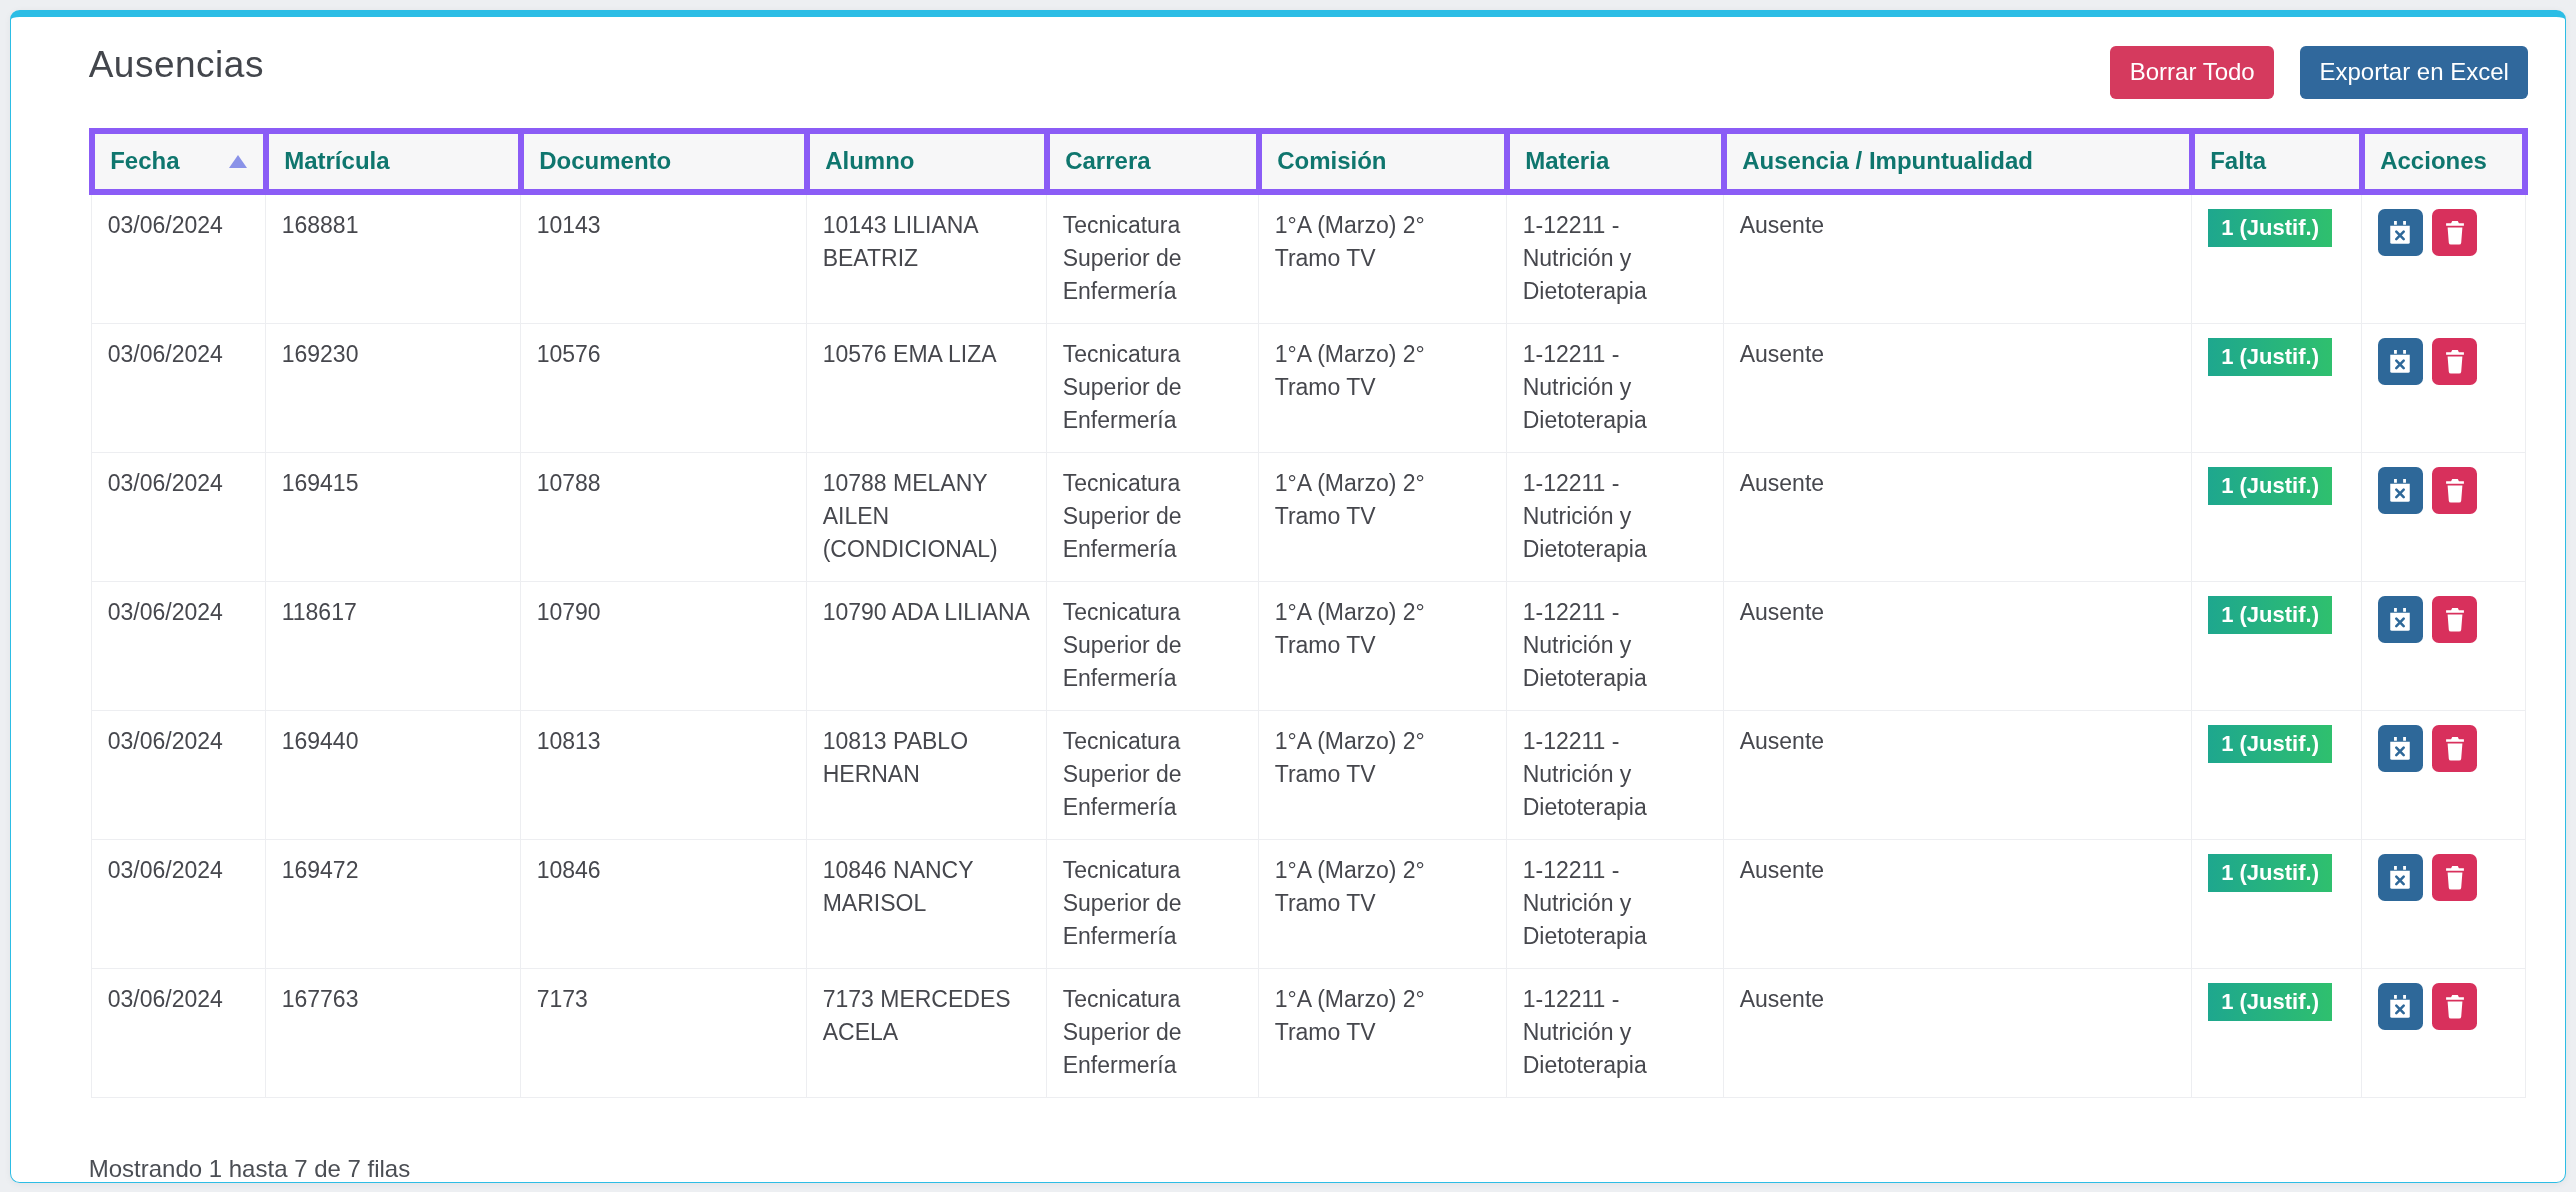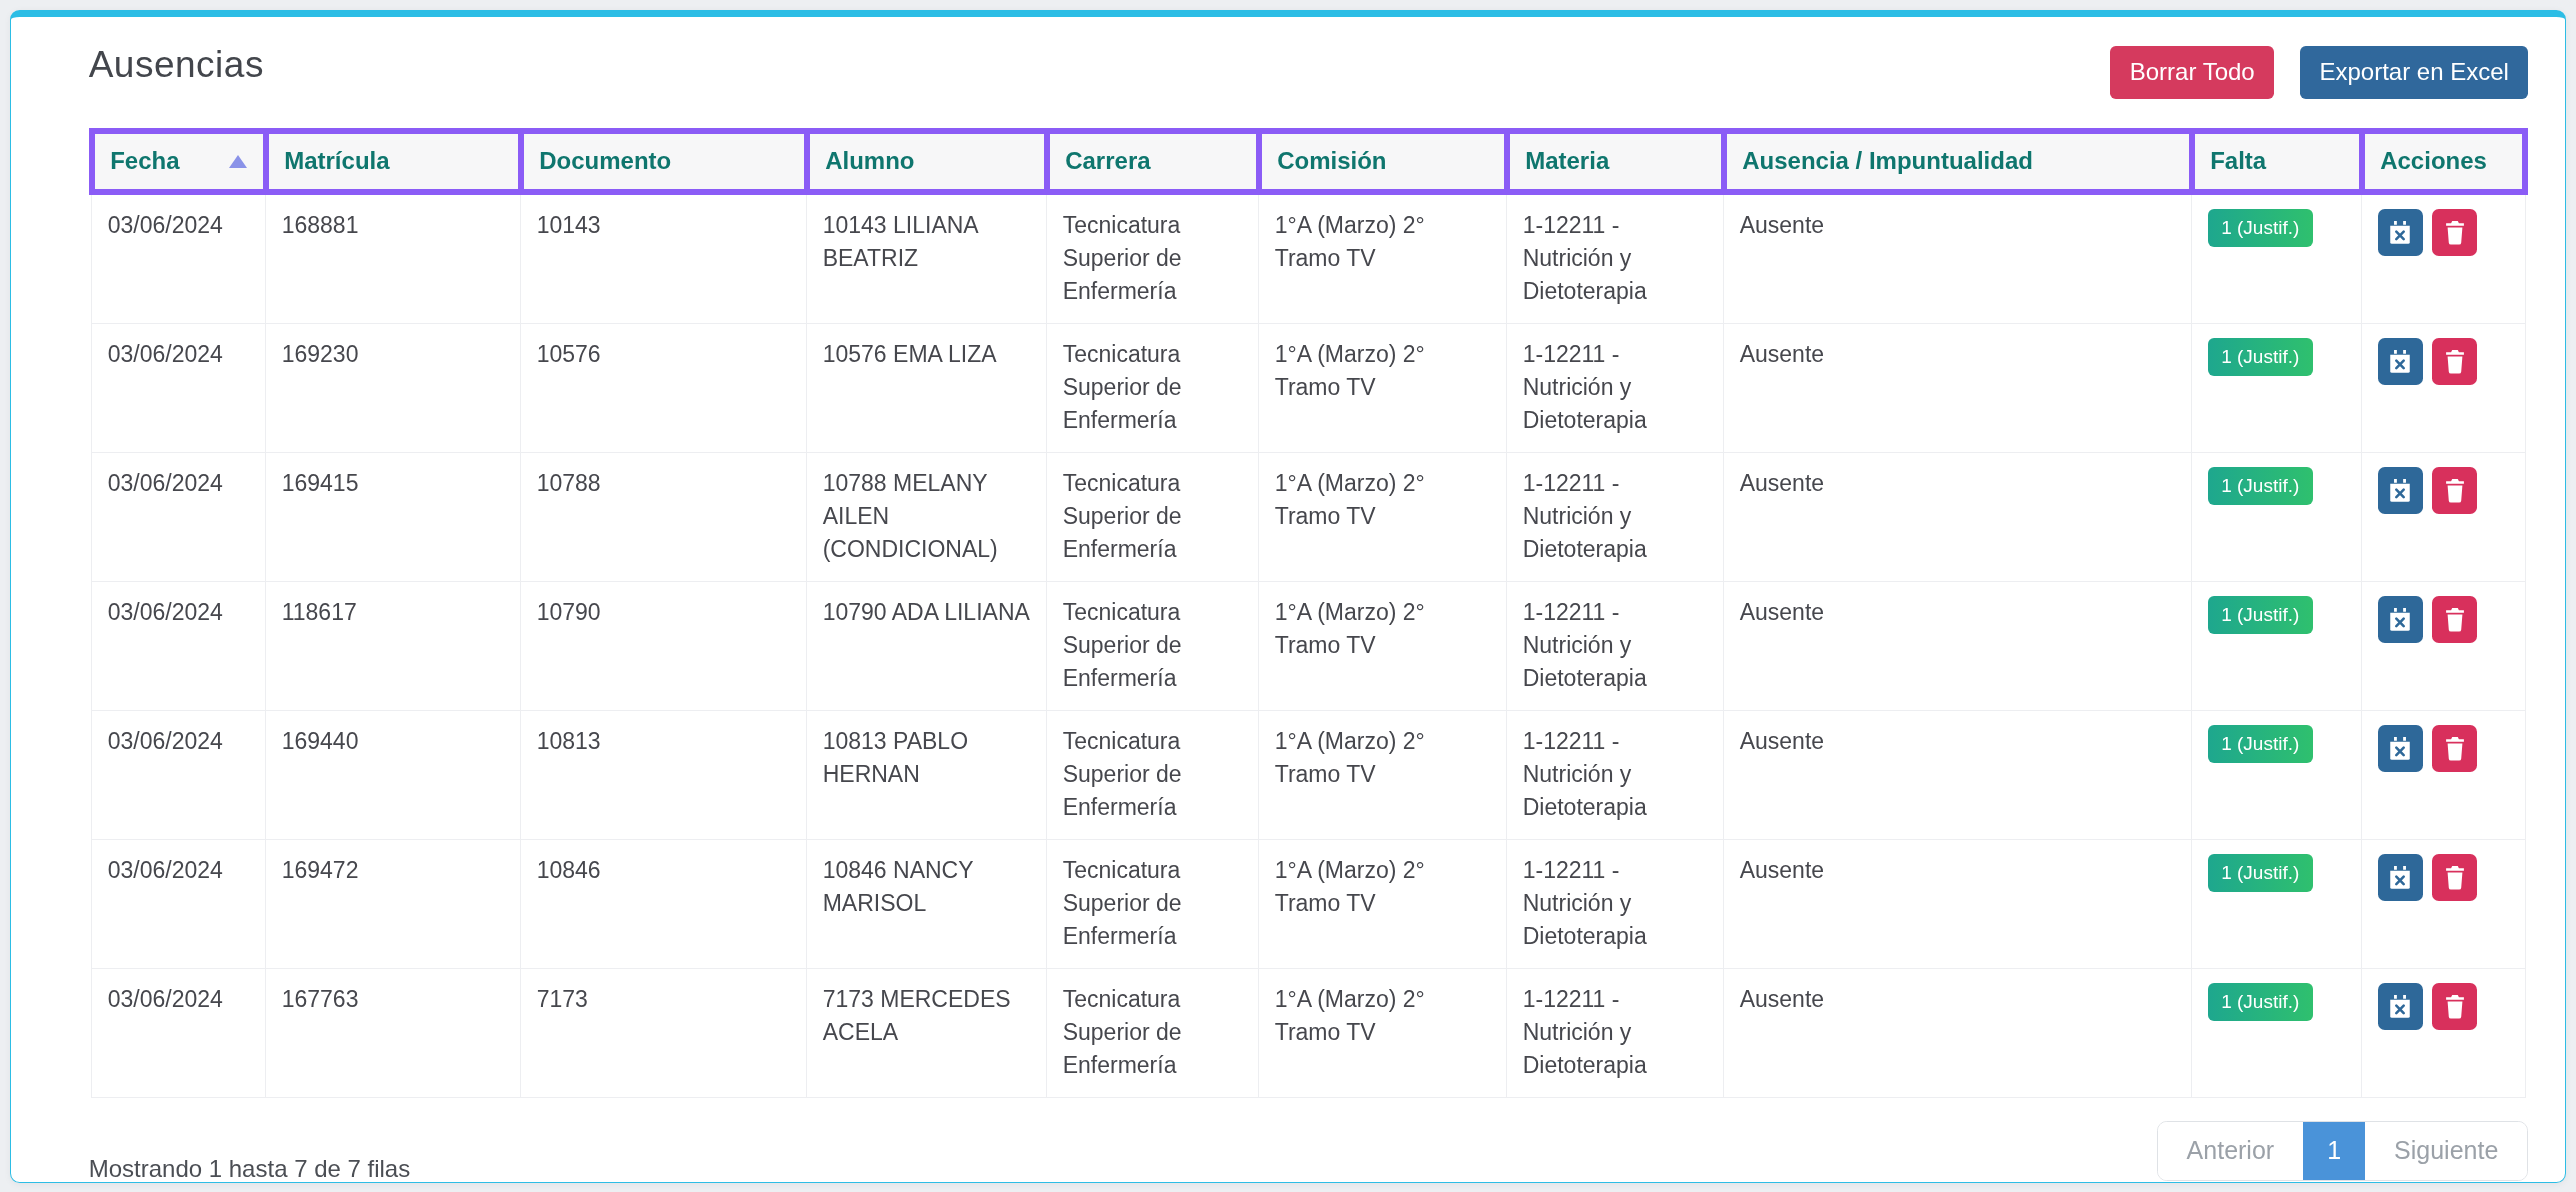--- a/index.html
+++ b/index.html
@@ -78,25 +78,26 @@
     margin-top: 7.7px;
     width: 0; height: 0;
     border-left: 9.7px solid transparent;
     border-right: 9.7px solid transparent;
     border-bottom: 13.5px solid #8a92e8;
   }
   .badge-falta {
     display: inline-block;
     background: linear-gradient(90deg, #1ea78e, #2fc06e);
     color: #ffffff;
-    font-size: 19px;
+    font-size: 22px;
     line-height: 20.3px;
     padding: 8.7px 13.5px;
-    border-radius: 6px;
+    border-radius: 0;
     white-space: nowrap;
+    font-weight: bold;
   }
   .actions-cell { white-space: nowrap; }
   .action-btn {
     display: inline-flex;
     align-items: center;
     justify-content: center;
     width: 45px; height: 47px;
     border: none;
     border-radius: 6.8px;
     cursor: pointer;
@@ -382,20 +383,15 @@
                 </span>
             </button>
           </td>
         </tr>
       </tbody>
     </table>
   </div>
 
   <div class="card-footer">
     <div class="showing-text">Mostrando 1 hasta 7 de 7 filas</div>
-    <div class="pagination">
-      <div class="page-item">Anterior</div>
-      <div class="page-item active">1</div>
-      <div class="page-item">Siguiente</div>
-    </div>
   </div>
 </div>
 
 
 </body></html>

